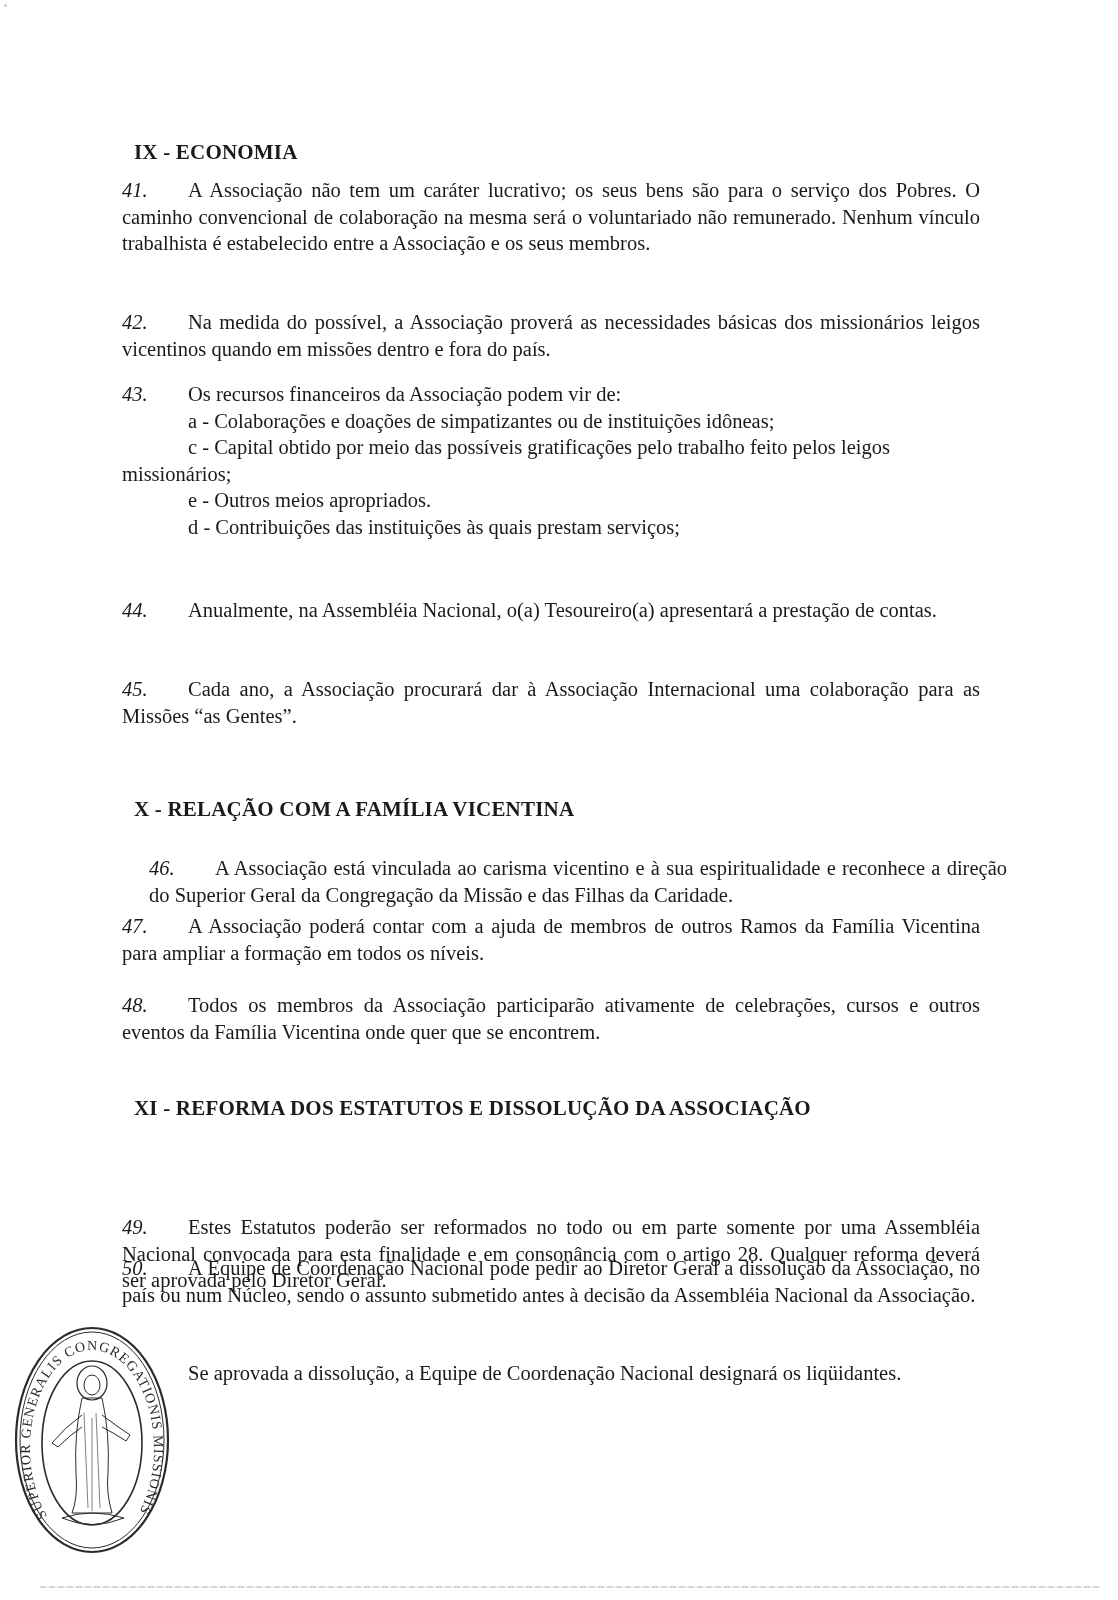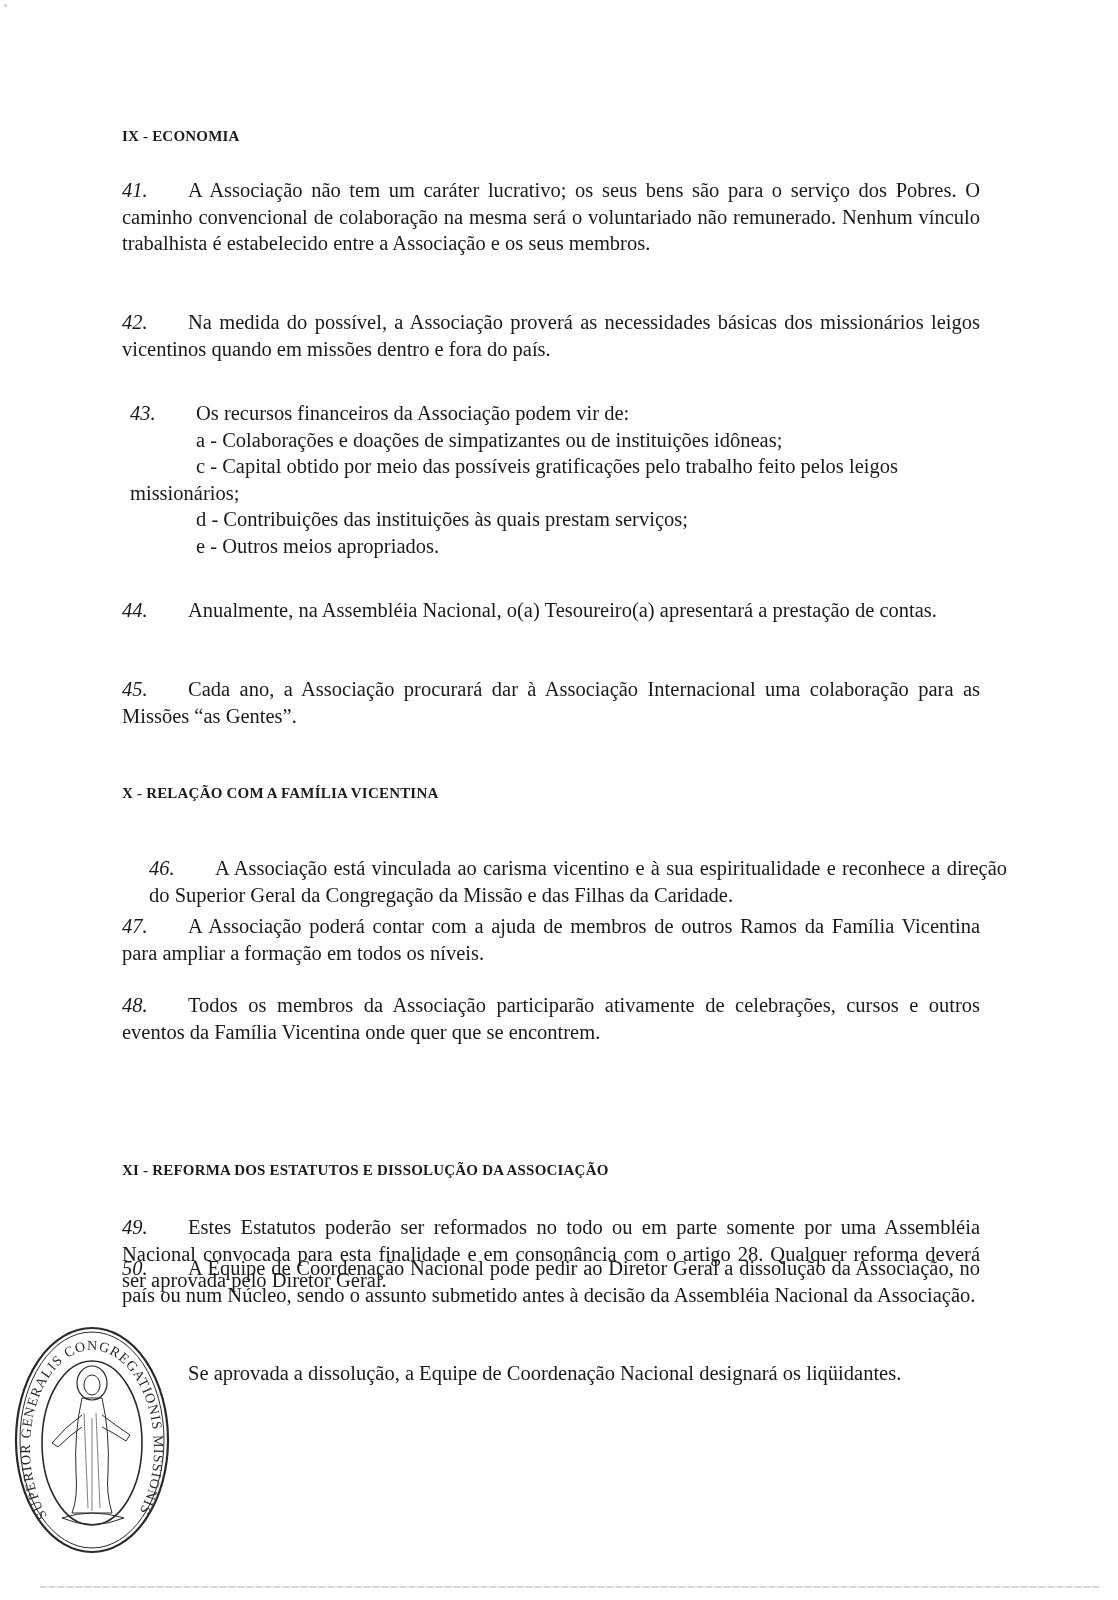--- a/index.html
+++ b/index.html
@@ -4,22 +4,22 @@
   <style>
     html, body { margin: 0; padding: 0; background: #ffffff; }
     body {
       width: 1118px; height: 1600px; position: relative; overflow: hidden;
       font-family: "Liberation Serif", "DejaVu Serif", serif;
       color: #1a1a1a;
     }
     .page { position: absolute; left: 0; top: 0; width: 1118px; height: 1600px; }
     .heading {
       position: absolute; left: 122px;
-      font-weight: bold; font-size: 15px; letter-spacing: 0.2px;
-      margin: 0; white-space: nowrap;
+      font-weight: bold; font-size: 21px; letter-spacing: 0.2px;
+      margin: 12px; white-space: nowrap;
     }
     .para {
       position: absolute; left: 122px; width: 858px;
       font-size: 20.5px; line-height: 26.5px; text-align: justify;
       margin: 0;
     }
     .para .num { display: inline-block; width: 66px; font-style: italic; }
     .sub {
       display: block; padding-left: 66px; text-align: left;
     }
@@ -41,27 +41,27 @@
   <h2 class="heading" style="top:128px;">IX - ECONOMIA</h2>
 
   <p class="para" style="top:177px;">
     <span class="num">41.</span><span>A Associação não tem um caráter lucrativo; os seus bens são para o serviço dos Pobres. O caminho convencional de colaboração na mesma será o voluntariado não remunerado. Nenhum vínculo trabalhista é estabelecido entre a Associação e os seus membros.</span>
   </p>
 
   <p class="para" style="top:309px;">
     <span class="num">42.</span><span>Na medida do possível, a Associação proverá as necessidades básicas dos missionários leigos vicentinos quando em missões dentro e fora do país.</span>
   </p>
 
-  <div class="para" style="top:400px;margin-left:8px;">
+  <div class="para" style="top:381px;">
     <span class="num">43.</span><span>Os recursos financeiros da Associação podem vir de:</span>
     <span class="sub">a - Colaborações e doações de simpatizantes ou de instituições idôneas;</span>
     <span class="sub">c - Capital obtido por meio das possíveis gratificações pelo trabalho feito pelos leigos</span>
     <span style="display:block;">missionários;</span>
+    <span class="sub">e - Outros meios apropriados.</span>
     <span class="sub">d - Contribuições das instituições às quais prestam serviços;</span>
-    <span class="sub">e - Outros meios apropriados.</span>
   </div>
 
   <p class="para" style="top:597px;">
     <span class="num">44.</span><span>Anualmente, na Assembléia Nacional, o(a) Tesoureiro(a) apresentará a prestação de contas.</span>
   </p>
 
   <p class="para" style="top:676px;">
     <span class="num">45.</span><span>Cada ano, a Associação procurará dar à Associação Internacional uma colaboração para as Missões “as Gentes”.</span>
   </p>
 
@@ -72,21 +72,21 @@
   </p>
 
   <p class="para" style="top:913px;">
     <span class="num">47.</span><span>A Associação poderá contar com a ajuda de membros de outros Ramos da Família Vicentina para ampliar a formação em todos os níveis.</span>
   </p>
 
   <p class="para" style="top:992px;">
     <span class="num">48.</span><span>Todos os membros da Associação participarão ativamente de celebrações, cursos e outros eventos da Família Vicentina onde quer que se encontrem.</span>
   </p>
 
-  <h2 class="heading" style="top:1162px;text-align:right;">XI - REFORMA DOS ESTATUTOS E DISSOLUÇÃO DA ASSOCIAÇÃO</h2>
+  <h2 class="heading" style="top:1084px;text-align:right;">XI - REFORMA DOS ESTATUTOS E DISSOLUÇÃO DA ASSOCIAÇÃO</h2>
 
   <p class="para" style="top:1214px;">
     <span class="num">49.</span><span>Estes Estatutos poderão ser reformados no todo ou em parte somente por uma Assembléia Nacional convocada para esta finalidade e em consonância com o artigo 28. Qualquer reforma deverá ser aprovada pelo Diretor Geral.</span>
   </p>
 
   <p class="para" style="top:1255px;">
     <span class="num">50.</span><span>A Equipe de Coordenação Nacional pode pedir ao Diretor Geral a dissolução da Associação, no país ou num Núcleo, sendo o assunto submetido antes à decisão da Assembléia Nacional da Associação.</span>
   </p>
 
   <p class="para" style="top:1360px; left:188px; width:800px; text-align:left;">Se aprovada a dissolução, a Equipe de Coordenação Nacional designará os liqüidantes.</p>

